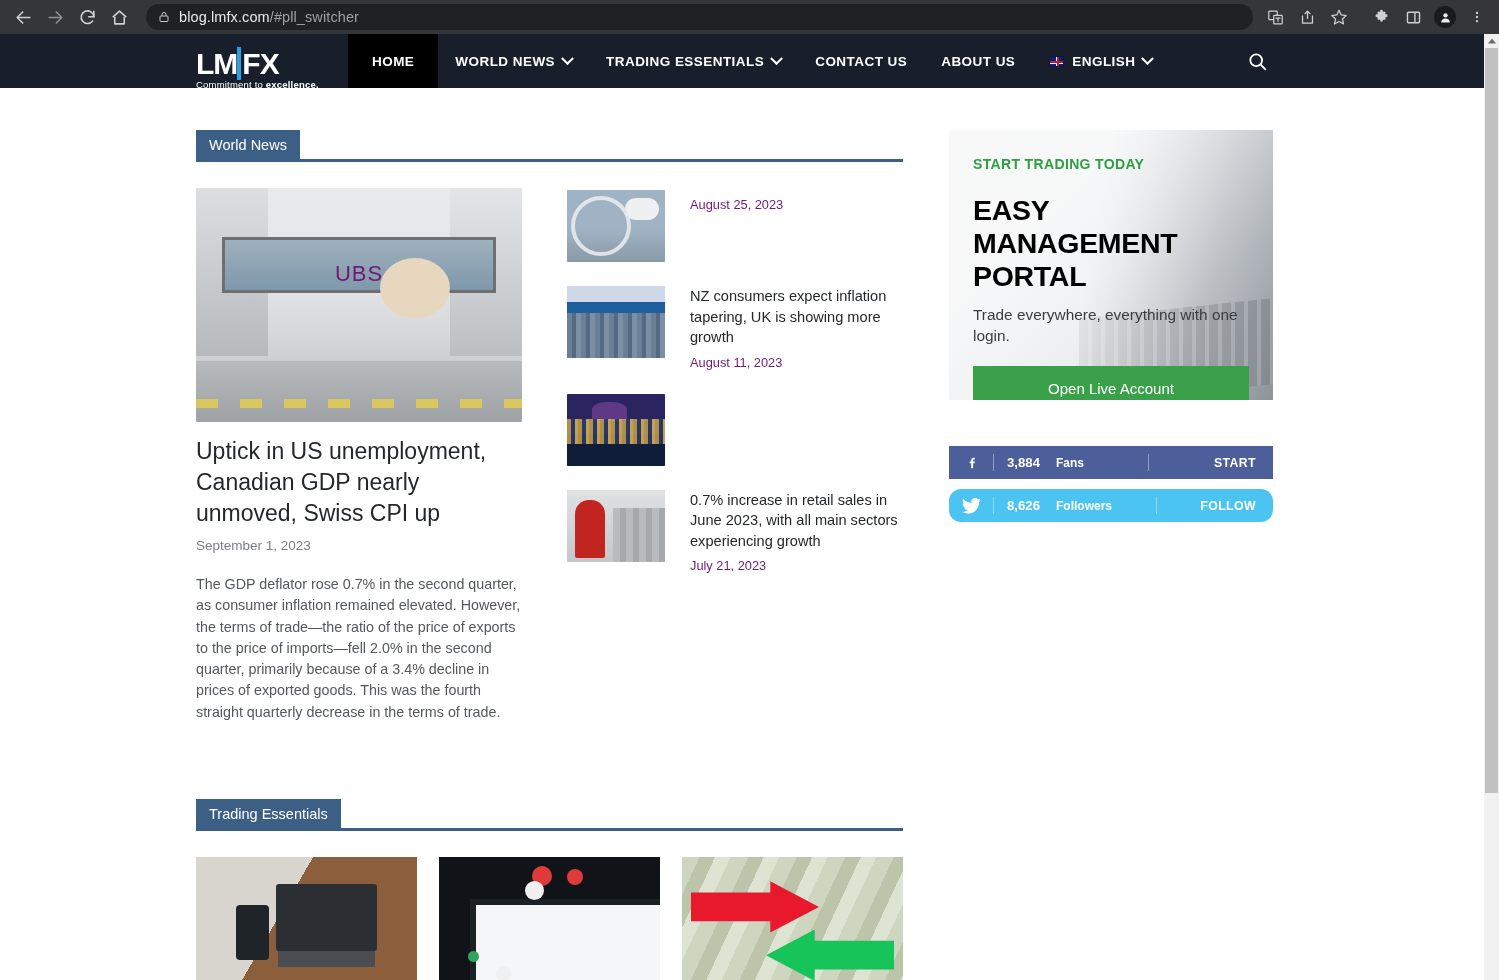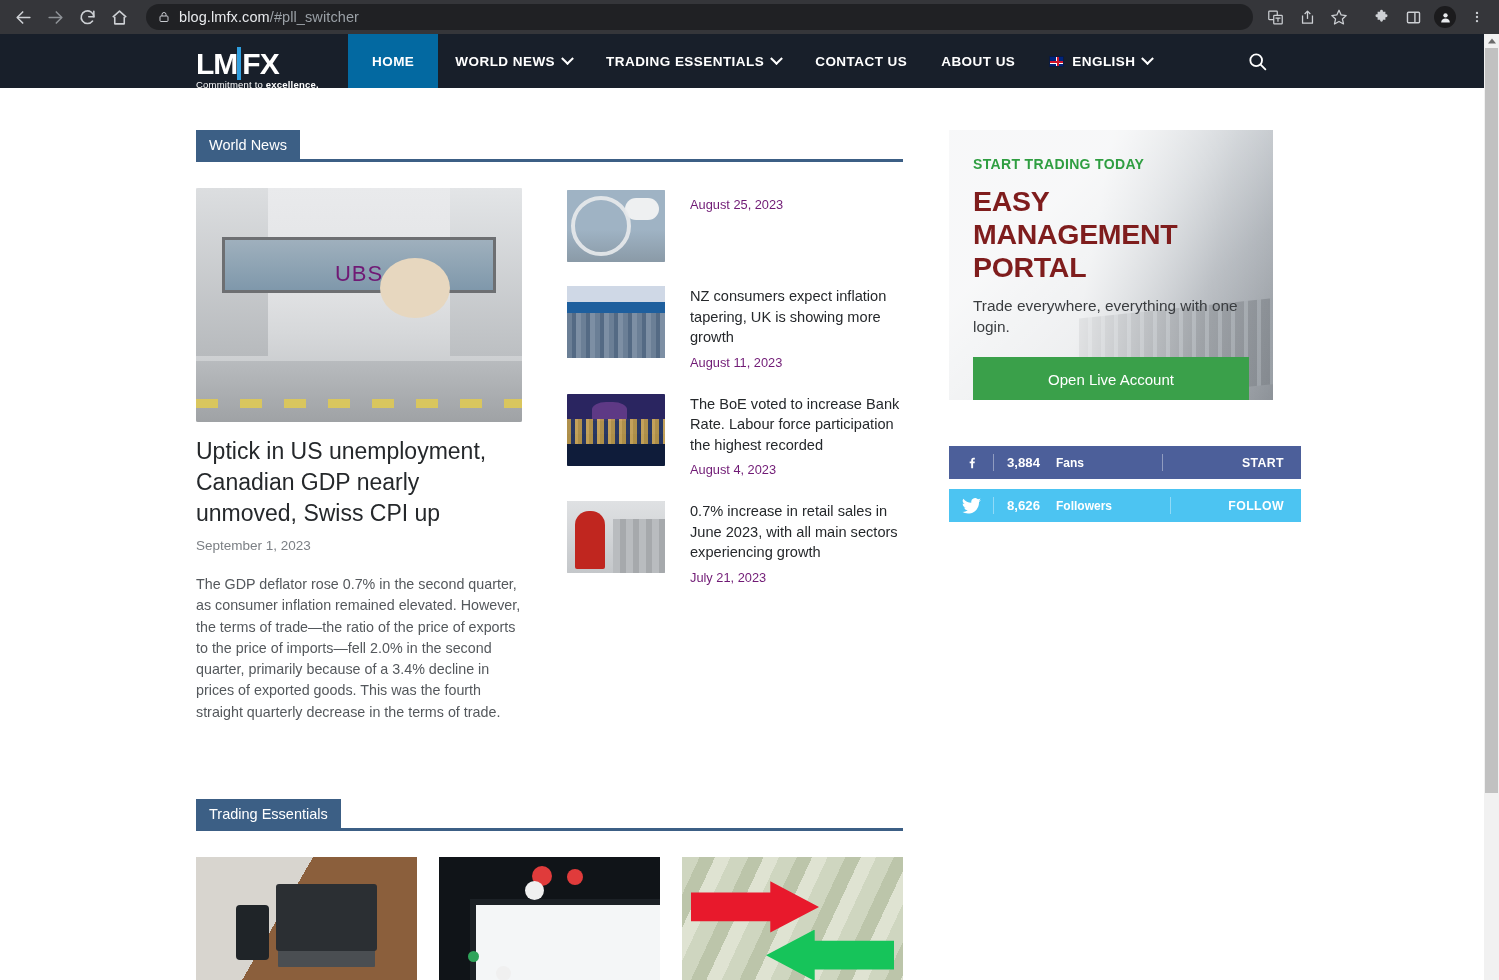--- a/index.html
+++ b/index.html
@@ -41,21 +41,21 @@
   #logo-mark{ display:flex; align-items:flex-end; height:28px; }
   .lg-letter{ font-weight:bold; font-size:30px; color:#fff; line-height:26px;
               letter-spacing:-1px; font-family:"Liberation Sans",sans-serif;}
   #logo-tag{ font-size:9.5px; color:#fff; letter-spacing:.2px; margin-top:2px;}
   #logo-tag b{ font-weight:bold; }
   #menu{ display:flex; align-items:stretch; margin-left:-8px;}
   .menu-item{
     display:flex; align-items:center; gap:8px; padding:0 17px;
     color:#fff; font-weight:bold; font-size:13.5px; letter-spacing:.45px;
   }
-  .menu-item.active{ background:#0369a1; padding:0 24px; }
+  .menu-item.active{ background:#000000; padding:0 24px; }
   .caret{ width:9px; height:9px; border-right:2.4px solid #fff;
           border-bottom:2.4px solid #fff; transform:rotate(45deg) translate(-2px,-2px);}
   #flag{ width:15px; height:11px; display:inline-block; position:relative;
          background:#00247d; overflow:hidden; border:.5px solid #0a1a40;}
   #flag:before,#flag:after{content:"";position:absolute;}
   #flag:before{left:0;right:0;top:4px;height:3px;background:#fff;
     box-shadow:0 0 0 0 #fff;}
   #flag:after{top:0;bottom:0;left:6px;width:3px;background:#fff;}
   #flag i{position:absolute;left:0;right:0;top:4.6px;height:1.8px;background:#cf142b;z-index:2;}
   #flag u{position:absolute;top:0;bottom:0;left:6.6px;width:1.8px;background:#cf142b;z-index:2;}
@@ -94,29 +94,29 @@
                font-weight:400; }
   .news-date{ font-size:12.8px; color:#701a75; margin-top:7px; }
 
   
   #promo{ width:324px; height:270px; position:relative; overflow:hidden;
           background:#c8ccd1; }
   #promo-inner{ position:relative; z-index:3; padding:26px 24px 0; }
   #promo-kicker{ color:#2f9e41; font-size:14px; font-weight:bold;
                  letter-spacing:.35px; }
   #promo-title{ font-size:28.5px; line-height:33px; font-weight:bold;
-                color:#7f1d1d; margin-top:13px; letter-spacing:-.3px;}
+                color:#000000; margin-top:22px; letter-spacing:-.3px;}
   #promo-sub{ font-size:15.4px; line-height:21px; color:#3a3d40; margin-top:11px; }
   #promo-cta{ display:block; background:#3aa04a; color:#fff; text-align:center;
               font-size:15px; padding:14px 0; margin-top:20px; width:276px; }
 
-  .social{ width:352px; height:33px; display:flex; align-items:center;
+  .social{ width:324px; height:33px; display:flex; align-items:center;
            color:#fff; margin-top:10px; }
   .social.fb{ background:#4c5f9a; margin-top:46px; }
-  .social.tw{ background:#4cc4f2; }
+  .social.tw{ background:#4cc4f2;border-radius:12px; }
   .s-ico{ width:44px; display:flex; align-items:center; justify-content:center; }
   .s-sep{ width:1px; height:17px; background:rgba(255,255,255,.38); }
   .s-count{ font-size:13.2px; font-weight:bold; margin-left:13px; }
   .s-label{ font-size:12px; font-weight:bold; margin-left:9px;padding-left:7px; }
   .s-action{ margin-left:auto; font-size:12.3px; font-weight:bold;
              letter-spacing:.4px; padding-right:17px; }
 
   
   #te{ margin-top:76px; }
   #te-grid{ display:flex; gap:22px; }
@@ -376,24 +376,20 @@
               </div>
             <div class="news-body">
               <div class="news-title">NZ consumers expect inflation tapering, UK is showing more growth</div>
               <div class="news-date">August 11, 2023</div>
             </div>
           </div>
           <div class="news-item">
             <div class="news-thumb">
                 <div class="sky th-boe"></div>
               </div>
-            <div class="news-body">
-              <div class="news-title">The BoE voted to increase Bank Rate. Labour force participation the highest recorded</div>
-              <div class="news-date">August 4, 2023</div>
-            </div>
           </div>
           <div class="news-item">
             <div class="news-thumb">
                 <div class="sky th-post"></div>
               </div>
             <div class="news-body">
               <div class="news-title">0.7% increase in retail sales in June 2023, with all main sectors experiencing growth</div>
               <div class="news-date">July 21, 2023</div>
             </div>
           </div>

